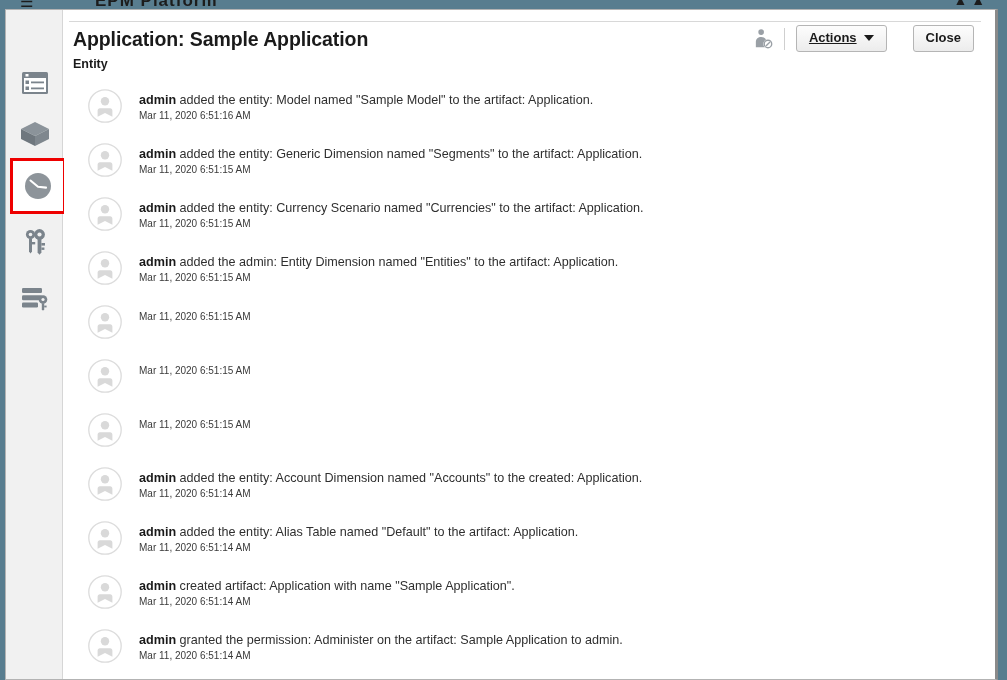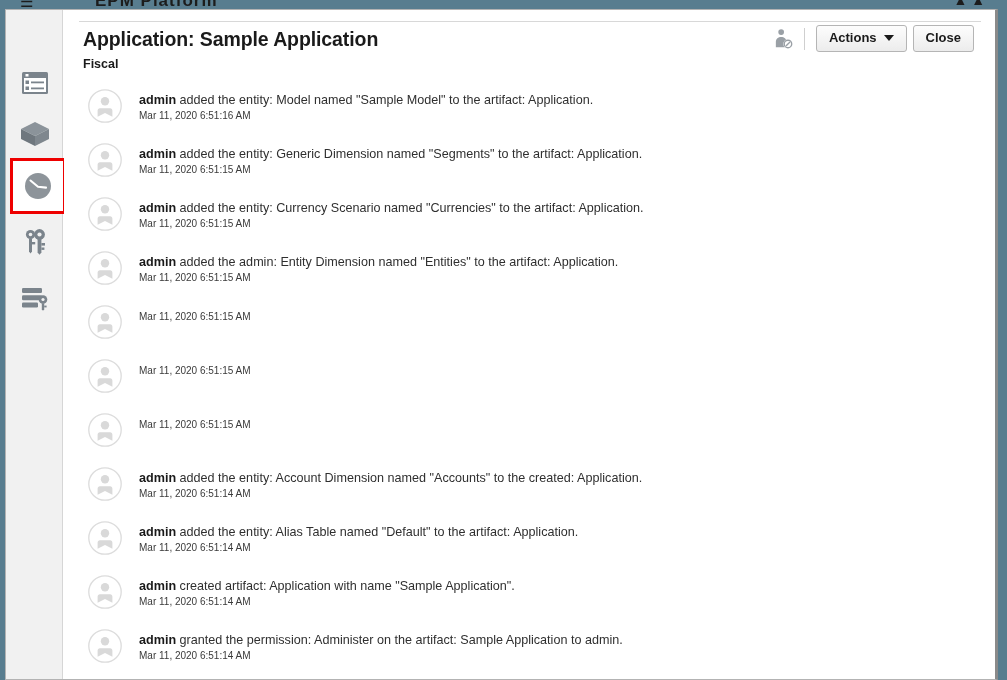--- a/index.html
+++ b/index.html
@@ -89,21 +89,21 @@
     width: 56px;
     height: 56px;
     left: 4px;
   }
   .rail-icon { width: 34px; height: 34px; display:block; }
 
   
   #dialog-header {
     position: absolute;
     top: 0;
-    left: 68px;
+    left: 58px;
     right: 0;
     height: 49px;
   }
   #header-divider {
     position: absolute;
     top: 11px;
     left: 5px;
     right: 14px;
     height: 1px;
     background: #d8d8d8;
@@ -157,21 +157,21 @@
     border: 1px solid #b5b5b5;
     border-radius: 3px;
     padding: 5px 12px 6px 12px;
     cursor: pointer;
     white-space: nowrap;
     display: flex;
     align-items: center;
     gap: 7px;
     line-height: 1.1;
   }
-  #actions-button { margin-right: 6px; }
+  #actions-button { margin-right: 26px; text-decoration: underline; }
   .caret {
     width: 0; height: 0;
     border-left: 5px solid transparent;
     border-right: 5px solid transparent;
     border-top: 6px solid #1a1a1a;
     display: inline-block;
   }
 
   
   #history-list {
@@ -286,21 +286,21 @@
           <path d="M23.8 23.2 h2.4 v6 l-1.2 1.6 l-1.2 -1.6 z"></path>
           <rect x="26.2" y="25.6" width="2.4" height="1.8"></rect>
         </g>
       </svg>
     </div>
   </div>
 
   <div id="dialog-header">
     <div id="header-divider"></div>
     <div id="page-title">Application: Sample Application</div>
-    <div id="section-label">Fiscal</div>
+    <div id="section-label">Entity</div>
 
     <div id="header-actions">
       <svg id="user-badge-icon" viewBox="0 0 24 24">
         <circle cx="10" cy="4.4" r="3.1" fill="#9aa0a6"></circle>
         <path d="M4.2 21 v-6.1 c0-3 2.6-5.2 5.8-5.2 c3.2 0 5.8 2.2 5.8 5.2 V21 z" fill="#9aa0a6"></path>
         <circle cx="17.4" cy="17.4" r="5.1" fill="#ffffff"></circle>
         <circle cx="17.4" cy="17.4" r="4.1" fill="none" stroke="#9aa0a6" stroke-width="1.5"></circle>
         <path d="M15.2 19.6 L19.6 15.2" stroke="#9aa0a6" stroke-width="1.5"></path>
       </svg>
 

